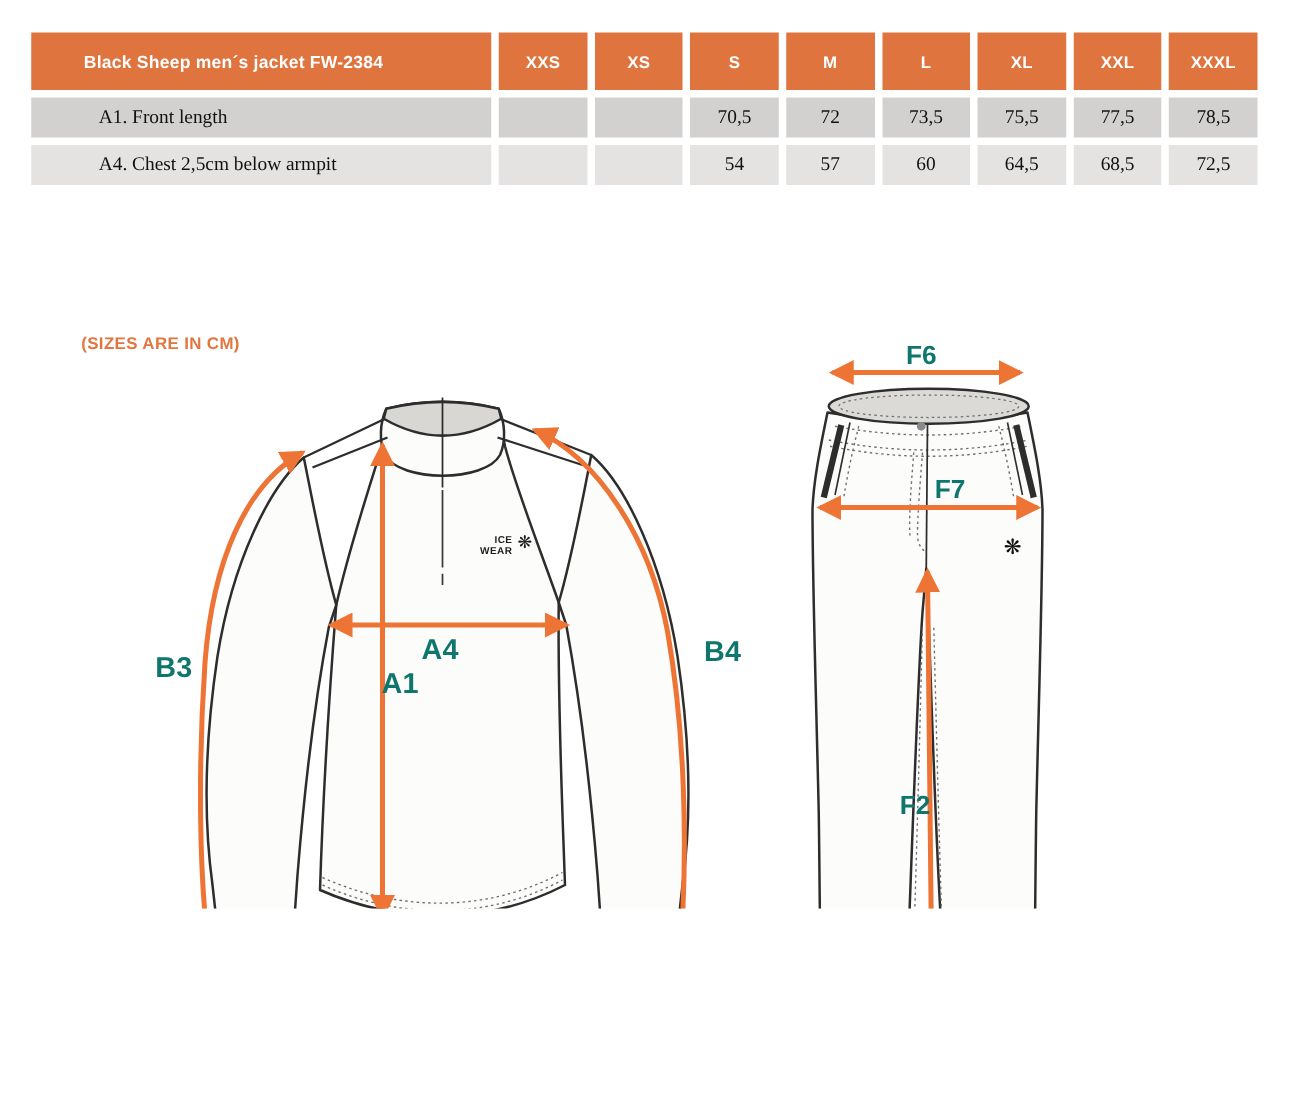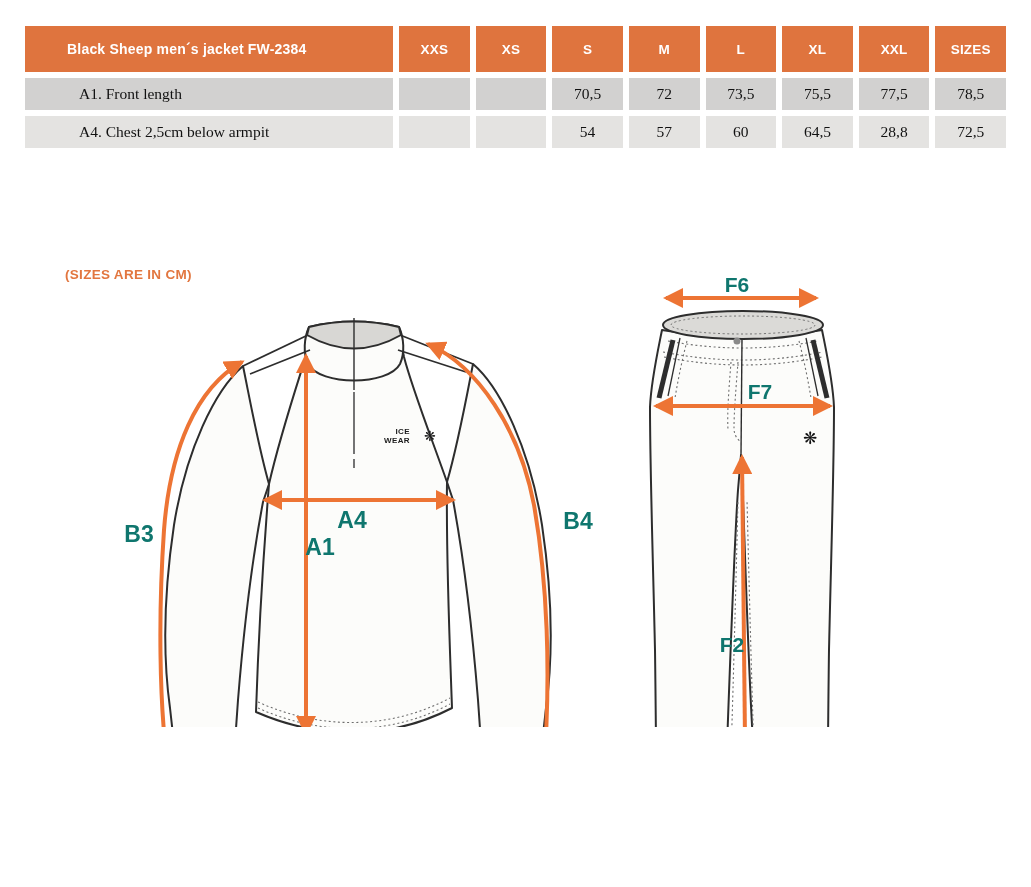--- a/index.html
+++ b/index.html
@@ -17,21 +17,21 @@
   .size-table tbody tr:nth-child(even) td{background:#E4E3E1;}
   .size-table tbody td.label{text-align:left;padding-left:54px;}
   
   .units-note{position:absolute;left:65px;top:239px;color:#E2763F;
               font-weight:bold;font-size:13.5px;letter-spacing:.3px;margin-top:28px;}
   
   .drawing-svg{position:absolute;left:0;top:0;}
   .mlabel{position:absolute;transform:translate(-50%,-50%);color:#0f766e;
           font-family:"Liberation Sans",sans-serif;font-weight:bold;font-size:23px;}
   .mlabel.small{font-size:21px;}
-  .brand-logo{position:absolute;left:384px;top:427px;display:flex;align-items:center;gap:14px;
+  .brand-logo{position:absolute;left:384px;top:427px;display:flex;gap:4px;
               color:#1c1c1c;}
   .brand-logo .logo-text{text-align:right;font-weight:bold;letter-spacing:.4px;
               font-size:8px;line-height:9px;}
   .brand-logo .logo-icon{font-family:"DejaVu Sans","Liberation Sans",sans-serif;font-size:14px;line-height:14px;}
   .pants-logo{position:absolute;left:803px;top:430px;color:#111;
               font-family:"DejaVu Sans","Liberation Sans",sans-serif;font-size:17px;line-height:17px;}
 </style>
 </head>
 <body>
 
@@ -41,21 +41,21 @@
     <thead>
       <tr>
         <th class="title-cell">Black Sheep men´s jacket FW-2384</th>
       <th>XXS</th>
           <th>XS</th>
           <th>S</th>
           <th>M</th>
           <th>L</th>
           <th>XL</th>
           <th>XXL</th>
-          <th>SIZES</th>
+          <th>XXXL</th>
         </tr>
     </thead>
     <tbody>
         <tr>
           <td class="label">A1. Front length</td>
           <td></td>
           <td></td>
           <td>70,5</td>
           <td>72</td>
           <td>73,5</td>
@@ -64,21 +64,21 @@
           <td>78,5</td>
         </tr>
         <tr>
           <td class="label">A4. Chest 2,5cm below armpit</td>
           <td></td>
           <td></td>
           <td>54</td>
           <td>57</td>
           <td>60</td>
           <td>64,5</td>
-          <td>28,8</td>
+          <td>68,5</td>
           <td>72,5</td>
         </tr>
       </tbody>
   </table>
 
   <div class="units-note">(SIZES ARE IN CM)</div>
 
   <svg class="drawing-svg" width="1031" height="887" viewBox="0 0 1031 887">
     <defs>
       <marker id="arw" viewBox="0 0 10 10" refX="8.5" refY="5" markerWidth="5" markerHeight="5" orient="auto-start-reverse" markerUnits="strokeWidth">

